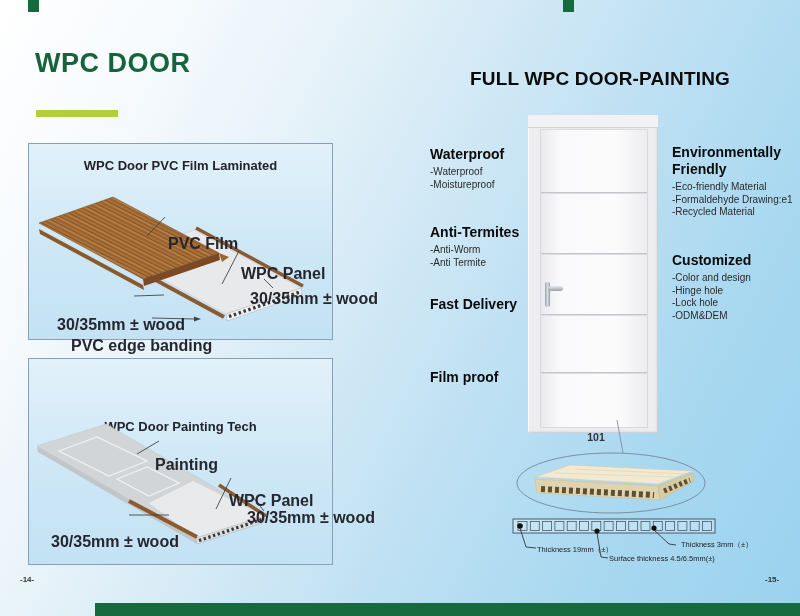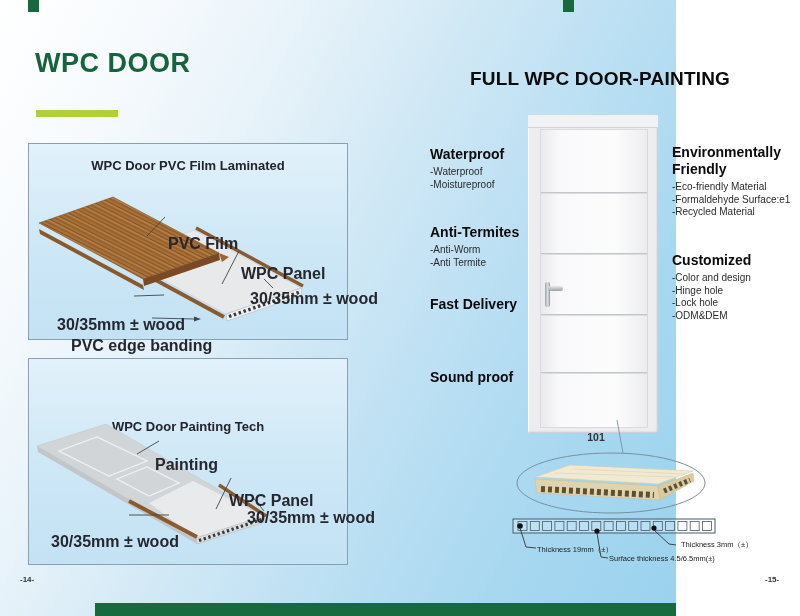--- a/index.html
+++ b/index.html
@@ -1,32 +1,32 @@
 <!DOCTYPE html>
 <html><head>
 <meta charset="utf-8">
 <style>
   html,body{margin:0;padding:0;}
   body{width:800px;height:616px;overflow:hidden;font-family:"Liberation Sans",sans-serif;}
-  #page{position:relative;width:676px;height:616px;
+  #page{position:relative;width:800px;height:616px;
     background:linear-gradient(118deg,#ffffff 0%,#f6fafd 16%,#e6f2f9 32%,#d0e8f5 48%,#bbdff3 64%,#a8d8f0 80%,#9bd2ee 100%);}
   .abs{position:absolute;}
 
   
   .top-tick{position:absolute;top:0;width:11px;height:12px;background:#17693E;}
   #bottom-bar{position:absolute;left:95px;right:0;bottom:0;height:13px;background:#17693E;}
 
   
   #main-title{left:35px;top:48px;font-size:27px;font-weight:800;color:#15643C;letter-spacing:0.5px;}
   #main-subtitle{left:36px;top:79px;font-size:19px;font-weight:700;color:#15643C;}
   #lime-bar{left:36px;top:110px;width:82px;height:7px;background:#B3CE3B;}
 
   
   .sbox{position:absolute;left:28px;width:303px;border:1px solid #87A0B5;
-    background:linear-gradient(180deg,#e2f1fa 0%,#cde7f6 55%,#c3e2f4 100%);padding-left:15px;}
+    background:linear-gradient(180deg,#e2f1fa 0%,#cde7f6 55%,#c3e2f4 100%);}
   #box1{top:143px;height:195px;}
   #box2{top:358px;height:205px;}
   .sbox-title{position:absolute;left:0;right:0;text-align:center;font-size:13px;font-weight:700;color:#23232B;}
   #box1 .sbox-title{top:14px;}
   #box2 .sbox-title{top:24px;margin-top:36px;}
   .dlabel{position:absolute;font-size:16px;font-weight:700;color:#26262E;white-space:nowrap;margin-top:28px;}
   .dsvg{position:absolute;left:0;top:0;}
 
   
   #right-title{left:420px;top:68px;width:360px;text-align:center;font-size:19px;font-weight:800;color:#0B0B0B;letter-spacing:0.2px;}
@@ -151,28 +151,28 @@
     <div class="f-head">Anti-Termites</div>
     <div class="f-items">
       <div class="f-item">-Anti-Worm</div>
       <div class="f-item">-Anti Termite</div>
     </div>
   </div>
   <div class="feature fl" id="feature-fastdelivery" style="top:296px">
     <div class="f-head">Fast Delivery</div>
   </div>
   <div class="feature fl" id="feature-soundproof" style="top:369px">
-    <div class="f-head">Sound proof</div>
+    <div class="f-head">Film proof</div>
   </div>
 
   <div class="feature fr" id="feature-env" style="top:144px">
     <div class="f-head">Environmentally Friendly</div>
     <div class="f-items">
       <div class="f-item">-Eco-friendly Material</div>
-      <div class="f-item">-Formaldehyde Surface:e1</div>
+      <div class="f-item">-Formaldehyde Drawing:e1</div>
       <div class="f-item">-Recycled Material</div>
     </div>
   </div>
   <div class="feature fr" id="feature-customized" style="top:252px">
     <div class="f-head">Customized</div>
     <div class="f-items">
       <div class="f-item">-Color and design</div>
       <div class="f-item">-Hinge hole</div>
       <div class="f-item">-Lock hole</div>
       <div class="f-item">-ODM&amp;DEM</div>

